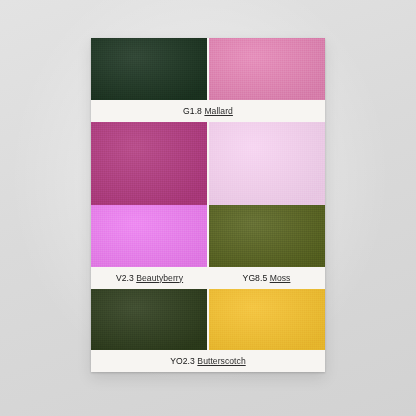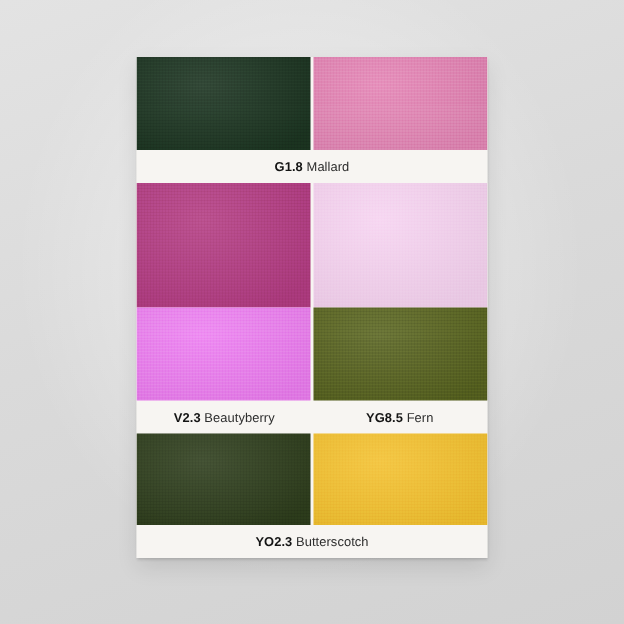--- a/index.html
+++ b/index.html
@@ -97,27 +97,28 @@
     flex: 1 1 0;
     text-align: center;
     font-size: 8.6px;
     letter-spacing: 0.05px;
     color: #1d1d1d;
     white-space: nowrap;
     line-height: 22px;
   }
 
   .label .code {
-    font-weight: 700;
+    font-weight: 400;
     color: #141414;
   }
 
   .label .name {
     font-weight: 400;
     color: #2c2c2c;
+    text-decoration: underline;
   }
 </style>
 </head>
 <body style="background-color: rgb(220, 220, 220);">
 
 <div id="backdrop-texture"></div>
 
 <div id="swatch-card" style="background-color: rgb(247, 245, 242);">
 
   <div class="swatch-row">
@@ -145,21 +146,21 @@
       <div class="chip" style="background-color: rgb(236, 126, 240);"></div>
       <div class="chip" style="background-color: rgb(86, 97, 31);"></div>
     </div>
     <div class="labels">
       <div class="label">
         <span class="code">V2.3</span>
         <span class="name">Beautyberry</span>
       </div>
       <div class="label">
         <span class="code">YG8.5</span>
-        <span class="name">Fern</span>
+        <span class="name">Moss</span>
       </div>
     </div>
   </div>
 
   <div class="swatch-row">
     <div class="chips">
       <div class="chip" style="background-color: rgb(44, 59, 27);"></div>
       <div class="chip" style="background-color: rgb(243, 191, 46);"></div>
     </div>
     <div class="labels">

